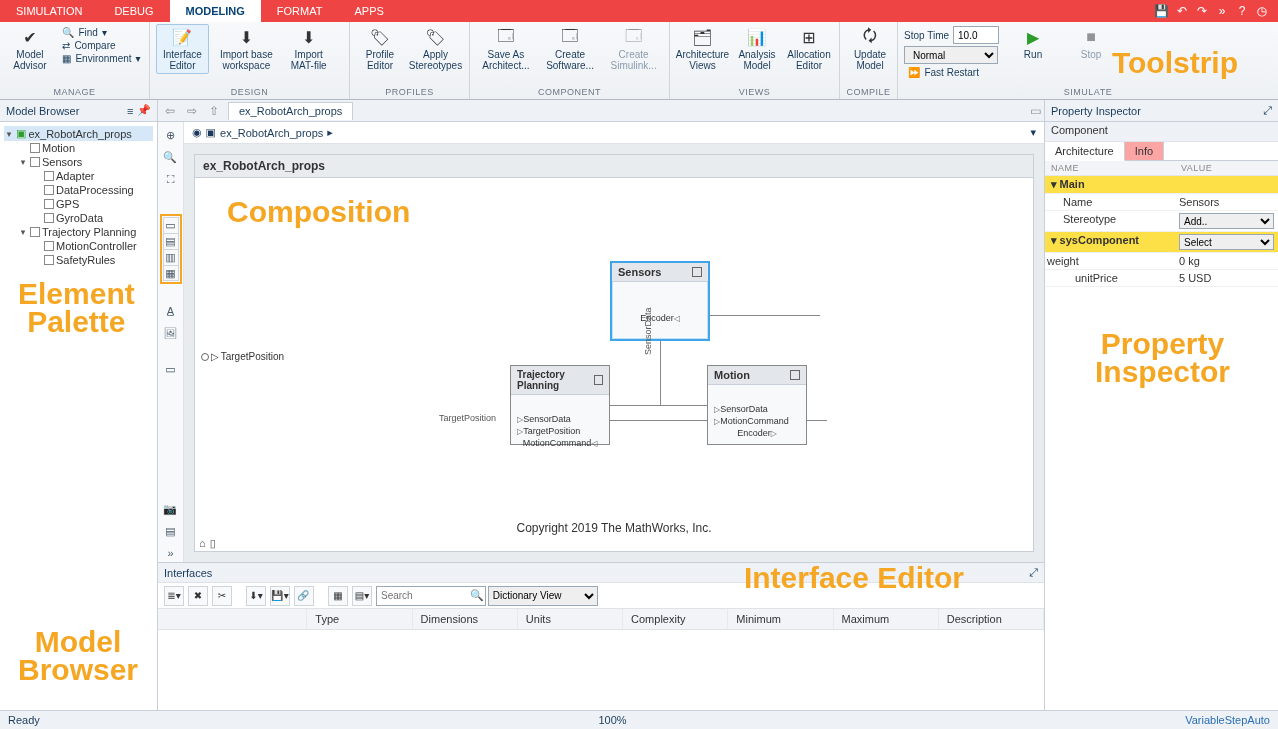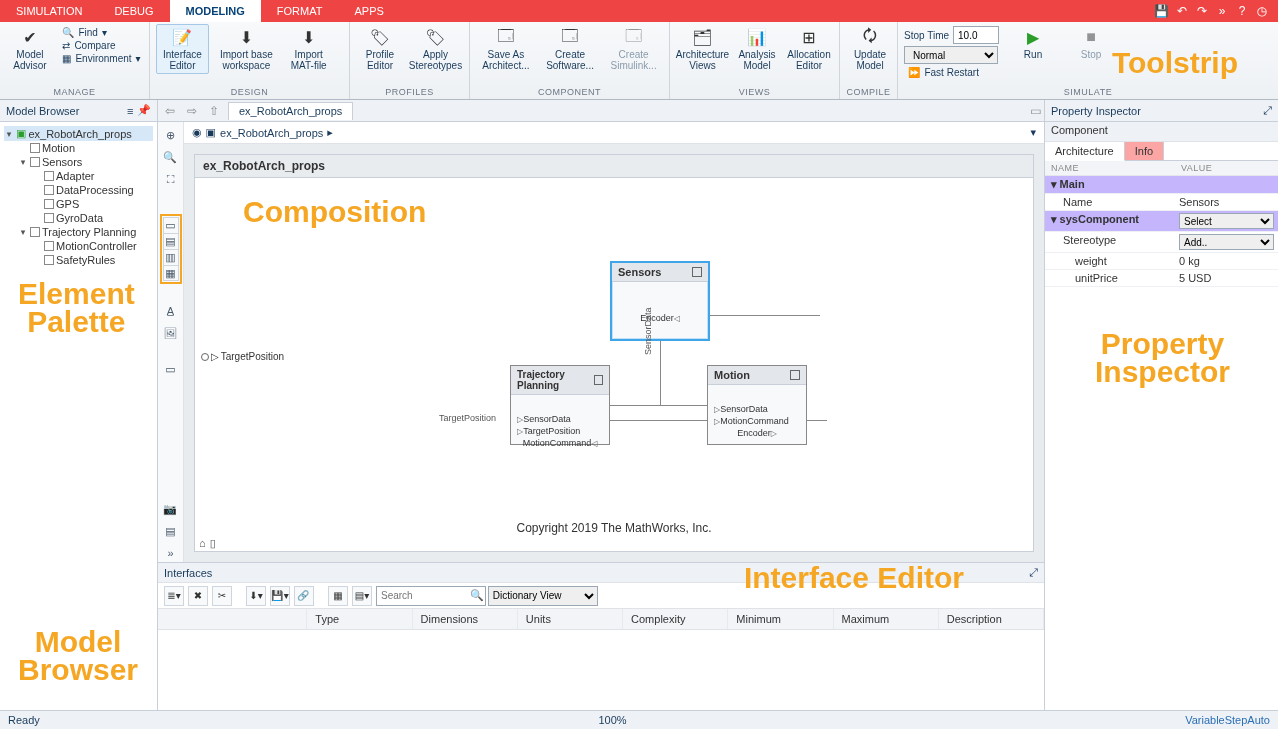--- a/index.html
+++ b/index.html
@@ -93,21 +93,21 @@
   .right-pane { width: 234px; border-left: 1px solid #c8cfd8; background: #fff; display: flex; flex-direction: column; position: relative; }
   .pi-tabs { display: flex; border-bottom: 1px solid #c8cfd8; }
   .pi-tabs .pt { padding: 3px 10px; font-size: 11px; border-right: 1px solid #c8cfd8; cursor: pointer; background: #fca5a5; }
   .pi-tabs .pt.active { background: #fff; border-bottom: 1px solid #fff; margin-bottom: -1px; }
   .pi-grid { font-size: 11px; }
   .pi-header-row { display: flex; background: #f2f4f7; border-bottom: 1px solid #e3e6ea; }
   .pi-header-row div { padding: 2px 6px; font-size: 9px; color: #888; letter-spacing: 0.5px; }
   .pi-row { display: flex; border-bottom: 1px solid #eef0f3; }
   .pi-row .k { width: 130px; padding: 2px 6px; }
   .pi-row .v { flex: 1; padding: 2px 4px; }
-  .pi-row.section { background: #c4b5fd; font-weight: bold; }
+  .pi-row.section { background: #fde047; font-weight: bold; }
   .pi-row select { width: 100%; border: 1px solid #9aa7b5; height: 16px; font-size: 10px; }
   .sub-hdr { height: 20px; background: #eef2f6; border-bottom: 1px solid #dfe3e8; padding: 2px 6px; font-size: 11px; }
   
   
   .statusbar { height: 19px; background: #eef2f6; border-top: 1px solid #c8cfd8; display: flex; align-items: center; padding: 0 8px; font-size: 11px; color: #193a5a; }
   .statusbar .grow { flex: 1; }
 </style>
 </head>
 <body>
 
@@ -377,21 +377,21 @@
           <span>◉</span>
           <span>▣</span>
           <span class="bc-item">ex_RobotArch_props</span>
           <span>▸</span>
           <span style="flex:1"></span>
           <span>▾</span>
         </div>
         <div class="canvas-outer">
           <div class="canvas">
             <div class="canvas-title">ex_RobotArch_props</div>
-            <div class="overlay-label" style="left:48px;top:40px">Composition</div>
+            <div class="overlay-label" style="left:32px;top:40px">Composition</div>
 
             <div class="ext-port" style="left:6px;top:196px">
               <span class="pc"></span>
                 <span>▷</span>
                 <span>TargetPosition</span>
             </div>
 
             <div class="block sel" style="left:415px;top:106px;width:100px;height:80px">
               <div class="block-head">
                   <span>Sensors</span>
@@ -519,30 +519,30 @@
           <div>VALUE</div>
         </div>
       <div class="pi-row section">
           <div class="k">▾ <span>Main</span></div>
           <div class="v"></div>
         </div>
       <div class="pi-row">
           <div class="k" style="padding-left:18px">Name</div>
           <div class="v">Sensors</div>
         </div>
+      <div class="pi-row">
+          <div class="k" style="padding-left:18px">Stereotype</div>
+          <div class="v"><select><option>Add..</option></select></div>
+        </div>
       <div class="pi-row section">
           <div class="k">▾ <span>sysComponent</span></div>
           <div class="v"><select><option>Select</option></select></div>
         </div>
       <div class="pi-row">
-          <div class="k" style="padding-left:18px">Stereotype</div>
-          <div class="v"><select><option>Add..</option></select></div>
-        </div>
-      <div class="pi-row">
-          <div class="k" style="padding-left:30px">weight</div>
+          <div class="k" style="padding-left:2px">weight</div>
           <div class="v">0 kg</div>
         </div>
       <div class="pi-row">
           <div class="k" style="padding-left:30px">unitPrice</div>
           <div class="v">5 USD</div>
         </div>
     </div>
     <div class="overlay-label" style="left:50px;top:230px;white-space:pre;text-align:center;line-height:28px">Property
 Inspector</div>
   </div>

